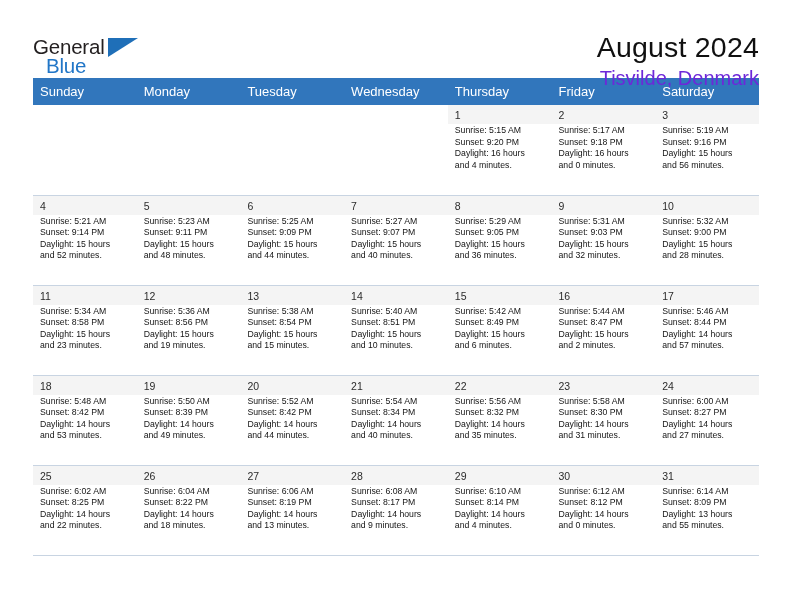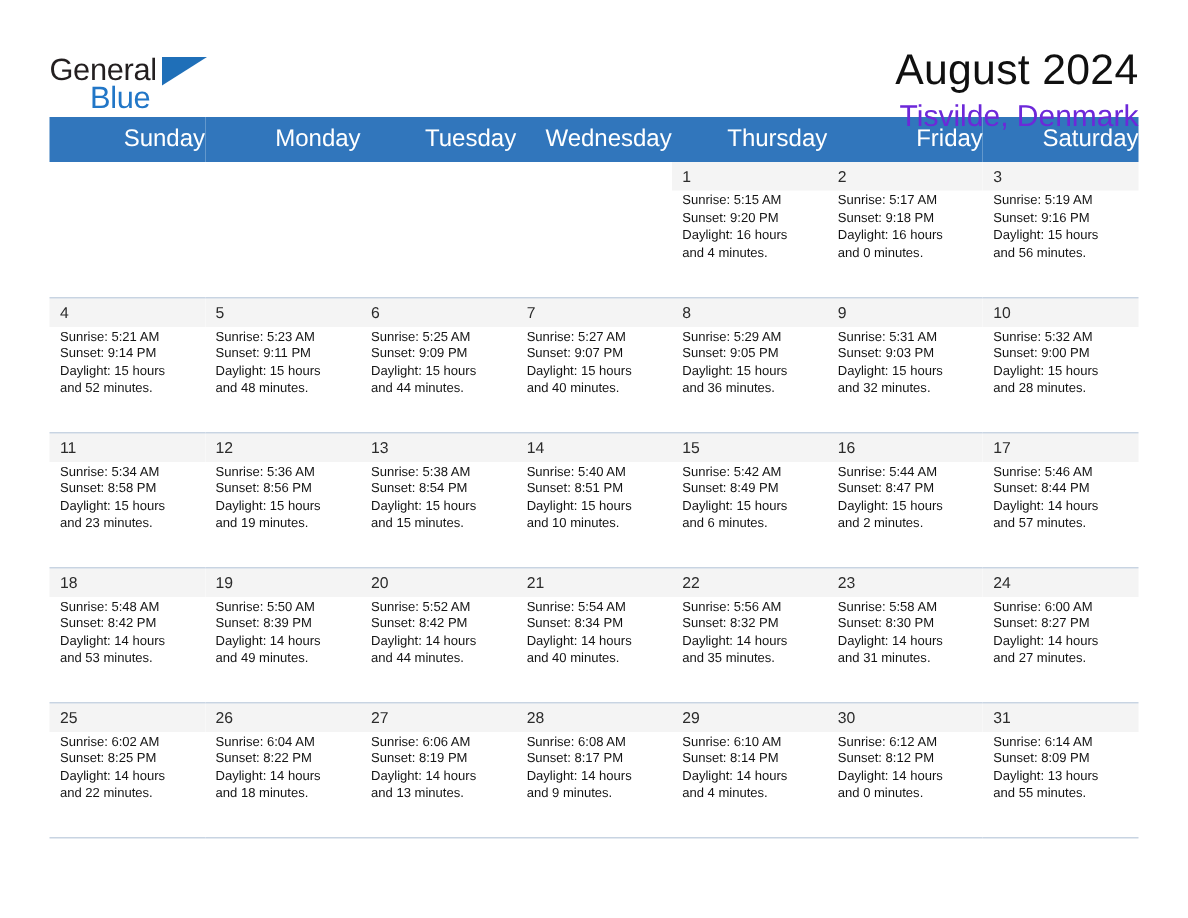--- a/index.html
+++ b/index.html
@@ -37,21 +37,21 @@
     line-height: 22px;
     color: #231f20;
     letter-spacing: -0.2px;
     font-family: "Liberation Sans", sans-serif;
   }
   .logo-bottom {
     font-size: 20.5px;
     line-height: 22px;
     color: #2176c7;
     letter-spacing: -0.2px;
-    margin-left: 27px;
+    margin-left: 13px;
     margin-top: -3px;
   }
   .logo-tri {
     position: absolute;
     left: 75px;
     top: 10px;
     width: 0;
     height: 0;
     border-left: 30px solid #1f6fb8;
     border-bottom: 19px solid transparent;
@@ -80,23 +80,23 @@
     padding: 0 33px;
   }
   table.calendar {
     width: 726px;
     border-collapse: collapse;
     table-layout: fixed;
   }
   table.calendar th {
     background: #3176bc;
     color: #ffffff;
-    font-size: 16px;
+    font-size: 13px;
     font-weight: normal;
-    text-align: right;
+    text-align: left;
     padding: 6px 0 6px 7px;
     height: 22px;
     border: none;
   }
   table.calendar td {
     vertical-align: top;
     height: 90px;
     border-bottom: 1px solid #c8d4e2;
     padding: 0;
     background: #ffffff;

